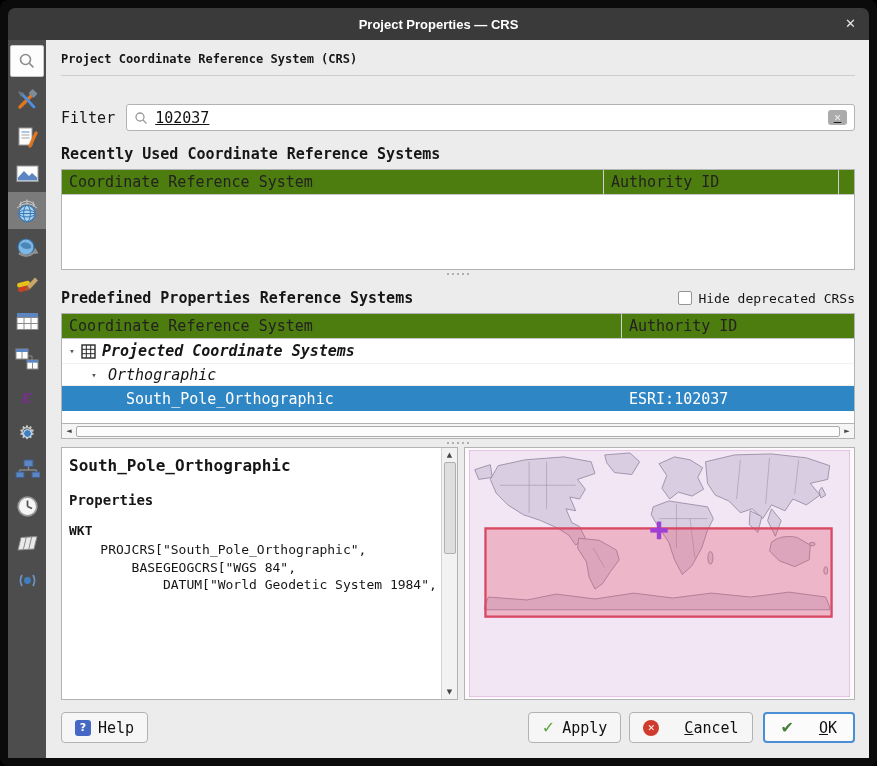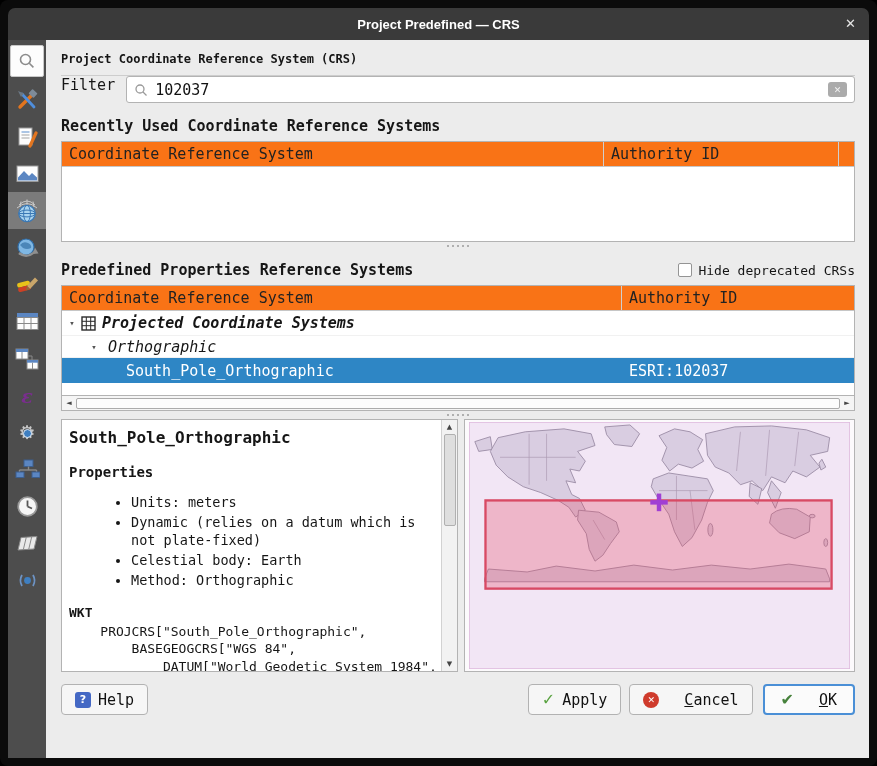--- a/index.html
+++ b/index.html
@@ -29,32 +29,32 @@
     border-radius:50%; background:#3f7fc1; border:1px solid #dfe9f4; }
 
   
   .main { flex:1; padding:8px 14px 0 15px; display:flex; flex-direction:column; color:#161616; }
   .page-title { font-size:12px; font-weight:bold; padding:4px 0 9px 0; border-bottom:1px solid #cdcdcd; }
 
   .checkbox { width:17px; height:17px; background:#fff; border:1px solid #949494; border-radius:2px; flex-shrink:0; }
   .checkbox.small { width:14px; height:14px; }
   .nocrs-row { display:flex; align-items:center; gap:9px; margin-top:14px; font-size:15px; }
 
-  .filter-row { display:flex; align-items:flex-start; margin-top:0; font-size:15px; }
+  .filter-row { display:flex; align-items:center; margin-top:28px; font-size:15px; }
   .filter-label { margin-right:11px; }
   .filter-box { flex:1; height:27px; background:#fff; border:1px solid #b3b3b3; border-radius:3px;
-    display:flex; align-items:center; padding:0 7px; gap:7px; }
+    display:flex; align-items:center; padding:0 7px; gap:7px;text-decoration:underline; }
   .filter-box input { border:none; outline:none; flex:1; font:15px "DejaVu Sans Mono",monospace; color:#111; background:transparent; }
   .clear-btn { width:19px; height:15px; background:#ababab; border-radius:3px; color:#f2f2f2;
     font-size:9px; display:flex; align-items:center; justify-content:center; font-family:"DejaVu Sans",sans-serif; }
 
   .section-title { font-size:15px; font-weight:bold; margin-top:14px; }
 
   .tbl { border:1px solid #b3b3b3; background:#fff; margin-top:6px; }
-  .tbl-header { display:flex; background:#f97316; border-bottom:1px solid #c6c6c6;
+  .tbl-header { display:flex; background:#4d7c0f; border-bottom:1px solid #c6c6c6;
     font-size:15px; height:25px; align-items:center; color:#222; }
   .hc { padding-left:7px; height:100%; display:flex; align-items:center; }
   .hc-crs { flex:1; border-right:1px solid #cfcfcf; }
   .hc-auth-recent { width:234px; }
   .hc-auth-pred { width:232px; }
   .hc-corner { width:16px; border-left:1px solid #cfcfcf; height:100%; }
   .recent-body { height:74px; background:#fff; }
 
   .pred-head { display:flex; align-items:center; margin-top:11px; }
   .hide-dep { margin-left:auto; display:flex; align-items:center; gap:6px; font-size:13px; }
@@ -112,21 +112,21 @@
   .ico-apply { color:#58a23f; font: bold 16px "DejaVu Sans",sans-serif; }
   .ico-cancel { width:16px; height:16px; background:#cf3b2c; border-radius:50%; color:#fff;
     font: bold 9px "DejaVu Sans",sans-serif; display:flex; align-items:center; justify-content:center; }
   .ico-ok { color:#47823c; font: bold 16px "DejaVu Sans",sans-serif; }
 </style>
 </head>
 <body>
 
 <div class="window">
   <div class="titlebar">
-    <span class="title">Project Predefined — CRS</span>
+    <span class="title">Project Properties — CRS</span>
     <span class="close">✕</span>
   </div>
 
   <div class="app">
 
     <div class="sidebar">
       <div class="side-item search-tile">
         <svg width="20" height="20">
           <circle cx="8.5" cy="8.5" r="5" fill="none" stroke="#8c8c8c" stroke-width="1.6"></circle>
           <line x1="12.3" y1="12.3" x2="16.4" y2="16.4" stroke="#8c8c8c" stroke-width="1.6"></line>
@@ -332,26 +332,20 @@
           <i></i>
           <i></i>
           <i></i>
         </div>
 
       <div class="bottom">
         <div class="details">
           <div class="details-content">
             <div class="d-title">South_Pole_Orthographic</div>
             <div class="d-sub">Properties</div>
-            <ul class="props">
-              <li>Units: meters</li>
-              <li>Dynamic (relies on a datum which is not plate-fixed)</li>
-              <li>Celestial body: Earth</li>
-              <li>Method: Orthographic</li>
-            </ul>
             <div class="wkt-label">WKT</div>
             <div class="wkt">
               <div class="wkt-line">    PROJCRS["South_Pole_Orthographic",</div>
               <div class="wkt-line">        BASEGEOGCRS["WGS 84",</div>
               <div class="wkt-line">            DATUM["World Geodetic System 1984",</div>
 
             </div>
           </div>
           <div class="vscroll">
             <span class="vs-arrow">▲</span>

